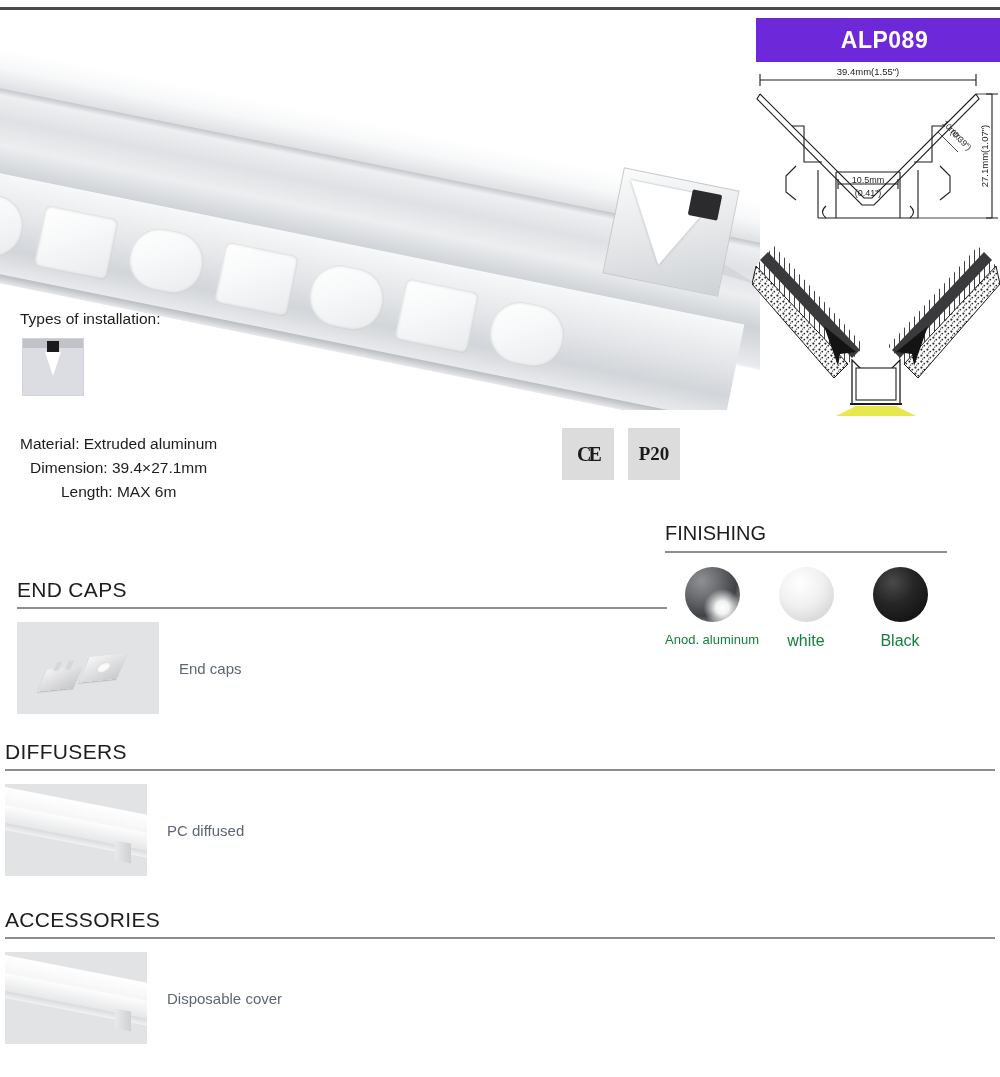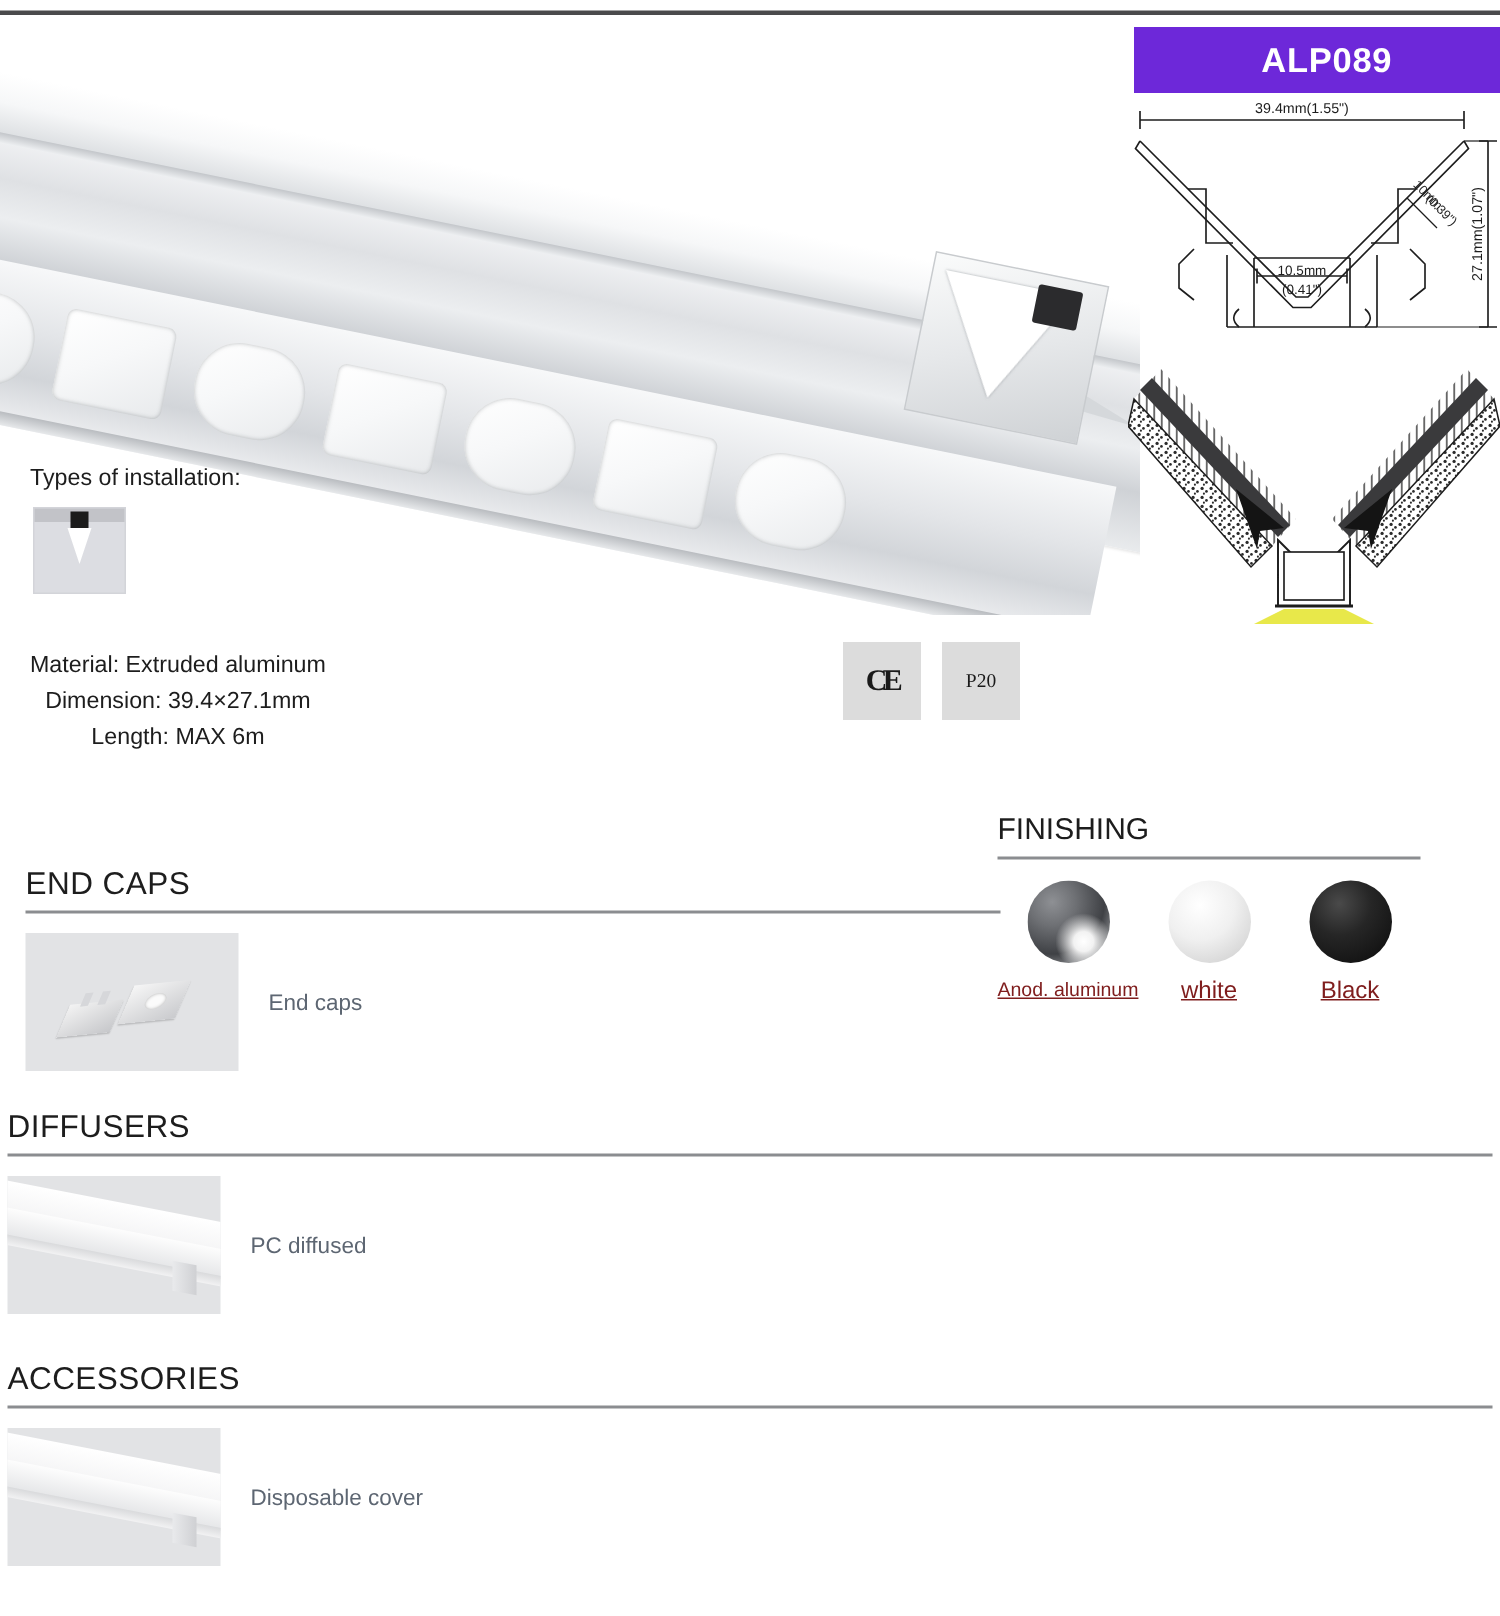--- a/index.html
+++ b/index.html
@@ -108,37 +108,37 @@
     border-left:8px solid transparent; border-right:8px solid transparent;
     border-top:24px solid #ffffff; }
 
   #specs { left:20px; top:432px; font-size:15.5px; line-height:24px; color:#1d1d1d;text-align:center; }
 
   
   #certs { left:562px; top:428px; display:flex; gap:14px; }
   .cert { width:52px; height:52px; background:#dcdcdc;
           display:flex; align-items:center; justify-content:center; }
   .cert-ce { font-size:20px; font-weight:700; letter-spacing:-3px; font-family:"Liberation Serif", serif; }
-  .cert-ip { font-size:13px; font-weight:400; font-family:"Liberation Serif", serif; }
+  .cert-ip { font-size:19px; font-weight:700; font-family:"Liberation Serif", serif; }
 
   
   #finishing { left:665px; top:522px; width:282px; }
-  #finishing .sec-title { font-size:20px; color:#1d1d1d;margin-top:20px; }
+  #finishing .sec-title { font-size:20px; color:#1d1d1d; }
   #finishing .sec-rule { margin-top:6px; height:2px; background:#8b8d90; width:282px; }
   .swatches { display:flex; margin-top:14px; }
   .sw-cell { width:94px; text-align:center; }
   .sw { width:55px; height:55px; border-radius:50%; margin:0 auto; }
   .sw-anod {
     background:
       radial-gradient(circle at 68% 74%, #ffffff 0%, #f2f2f2 12%, rgba(255,255,255,0) 34%),
       radial-gradient(circle at 30% 26%, #8e9094 0%, #6e7074 28%, #3f4145 62%, #d7d9db 100%);
   }
   .sw-white { background:radial-gradient(circle at 38% 30%, #ffffff 0%, #f0f0f0 45%, #c9c9c9 100%); }
   .sw-black { background:radial-gradient(circle at 36% 28%, #4a4a4a 0%, #262626 40%, #0a0a0a 100%); }
-  .sw-label { margin-top:10px; font-size:13px; color:#7f1d1d;text-decoration:underline; }
+  .sw-label { margin-top:10px; font-size:13px; color:#15803d; }
   .sw-cell.sm .sw-label { font-size:16px; }
 
   
   .section { position:absolute; left:0; }
   .sec-head { position:relative; padding-left:5px; }
   .sec-head h2 { margin:0; font-size:21px; font-weight:400; color:#1d1d1d; letter-spacing:.3px; }
   .rule { height:2px; background:#8b8d90; margin-top:5px; }
   .row { display:flex; align-items:center; margin-top:13px; }
   .thumb { width:142px; height:92px; background:#e2e3e5; position:relative; overflow:hidden; flex:0 0 auto; margin-left:5px; }
   .row-label { margin-left:20px; font-size:15px; color:#5d6672; }

